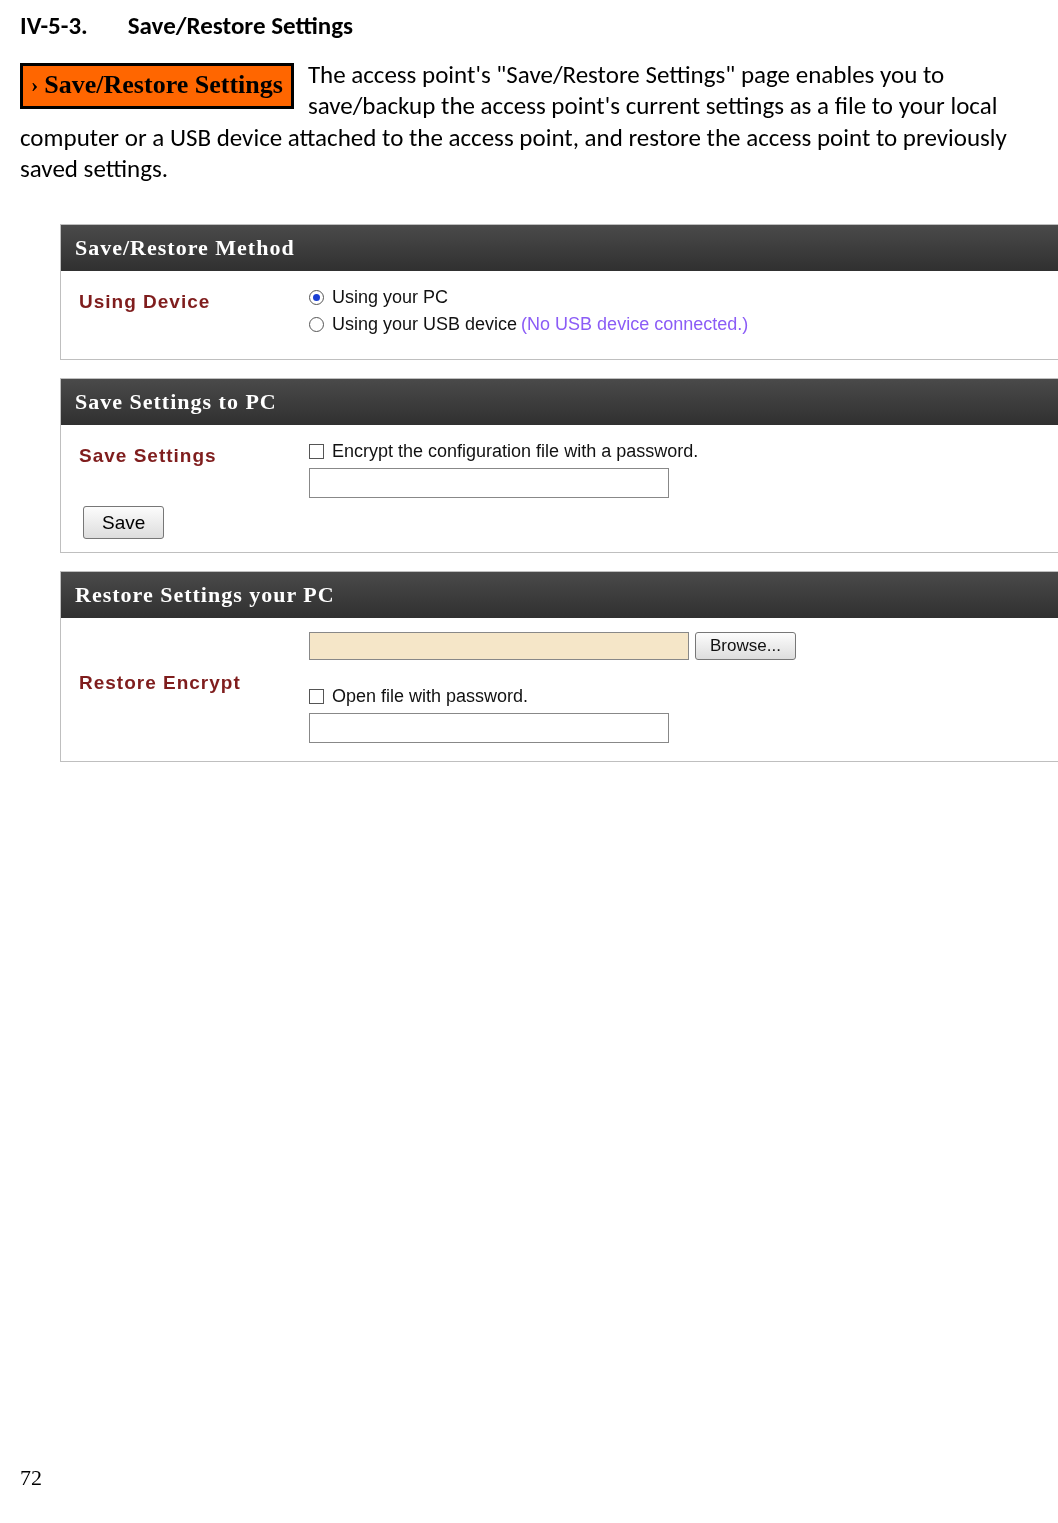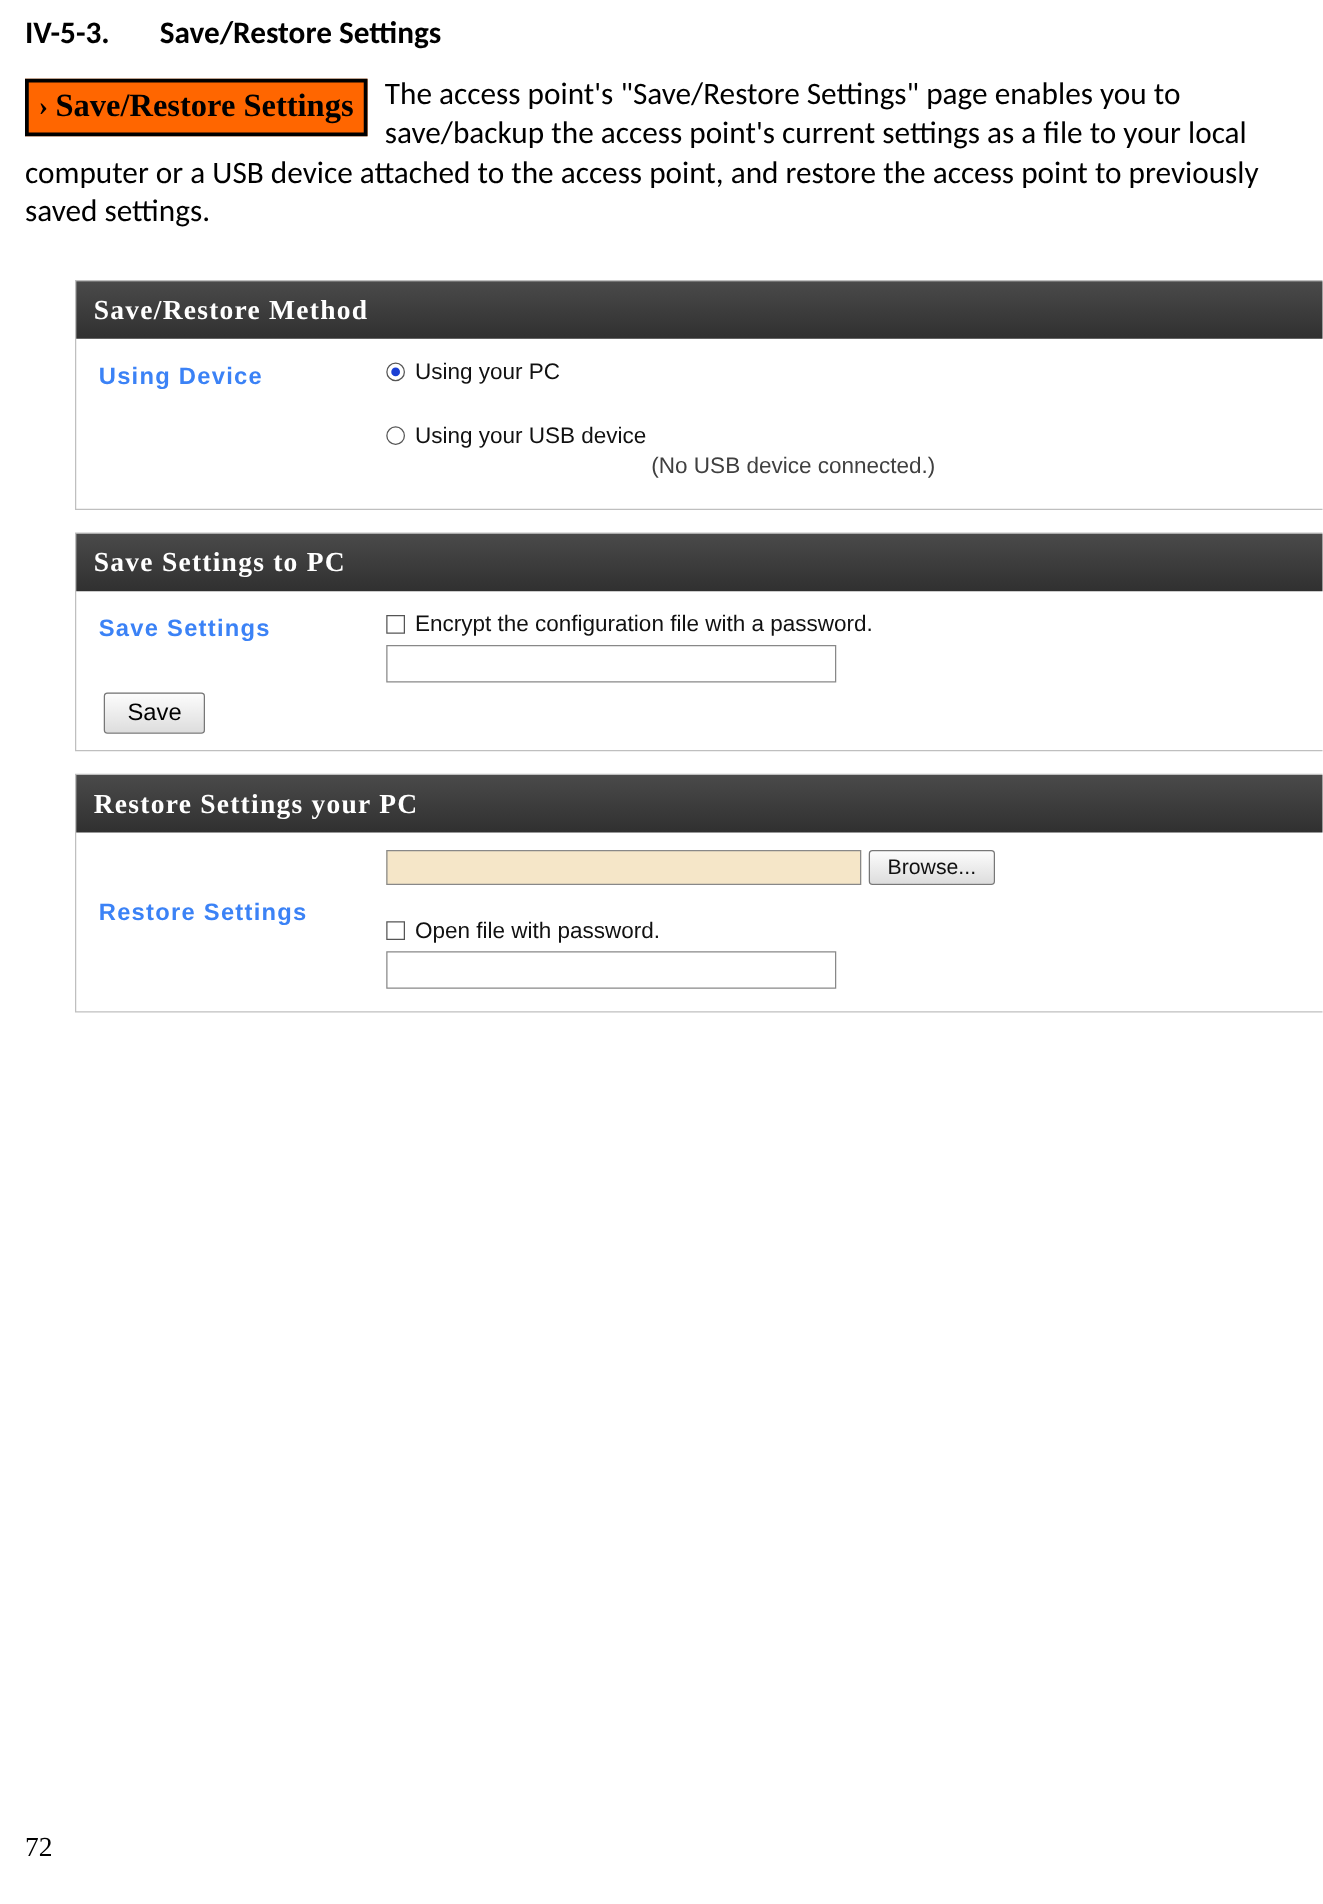--- a/index.html
+++ b/index.html
@@ -67,21 +67,21 @@
   }
   .panel-body {
     padding: 14px 18px 18px 18px;
   }
   .row {
     display: flex;
     align-items: flex-start;
   }
   .row-label {
     width: 230px;
-    color: #3b82f6;
+    color: #7f1d1d;
     font-family: Arial, sans-serif;
     font-weight: bold;
     font-size: 19px;
     padding-top: 6px;
     letter-spacing: 1px;
   }
   .row-content {
     flex: 1;
     font-size: 18px;
     color: #111;
@@ -93,21 +93,21 @@
     border: 1px solid #555;
     background: #fff;
     margin-right: 8px;
     display:inline-flex; align-items:center; justify-content:center;
     position: relative;
   }
   .radio { border-radius: 50%; }
   .radio.checked::after{
     content:""; width:7px; height:7px; background:#1a3fd4; border-radius:50%;
   }
-  .note-red { color: #404040; margin-left:4px;margin-top:48px; }
+  .note-red { color: #8b5cf6; margin-left:4px; }
   .text-input {
     display:block;
     width: 360px;
     height: 30px;
     border: 1px solid #888;
     background: #fff;
     margin-top: 6px;
   }
   .file-row { display:flex; align-items:flex-end; }
   .file-path {
@@ -194,21 +194,21 @@
         <div class="footer-area">
           <span class="action-btn">Save</span>
         </div>
       </div>
     </div>
 
     <div class="panel">
       <div class="panel-header">Restore Settings your PC</div>
       <div class="panel-body">
         <div class="row">
-          <div class="row-label" style="padding-top:40px;">Restore Settings</div>
+          <div class="row-label" style="padding-top:40px;">Restore Encrypt</div>
           <div class="row-content">
             <div class="file-row">
               <span class="file-path"></span>
               <span class="browse-btn">Browse...</span>
             </div>
             <div class="opt-line" style="margin-top:26px;">
               <span class="checkbox"></span>
               <span>Open file with password.</span>
             </div>
             <span class="text-input"></span>

